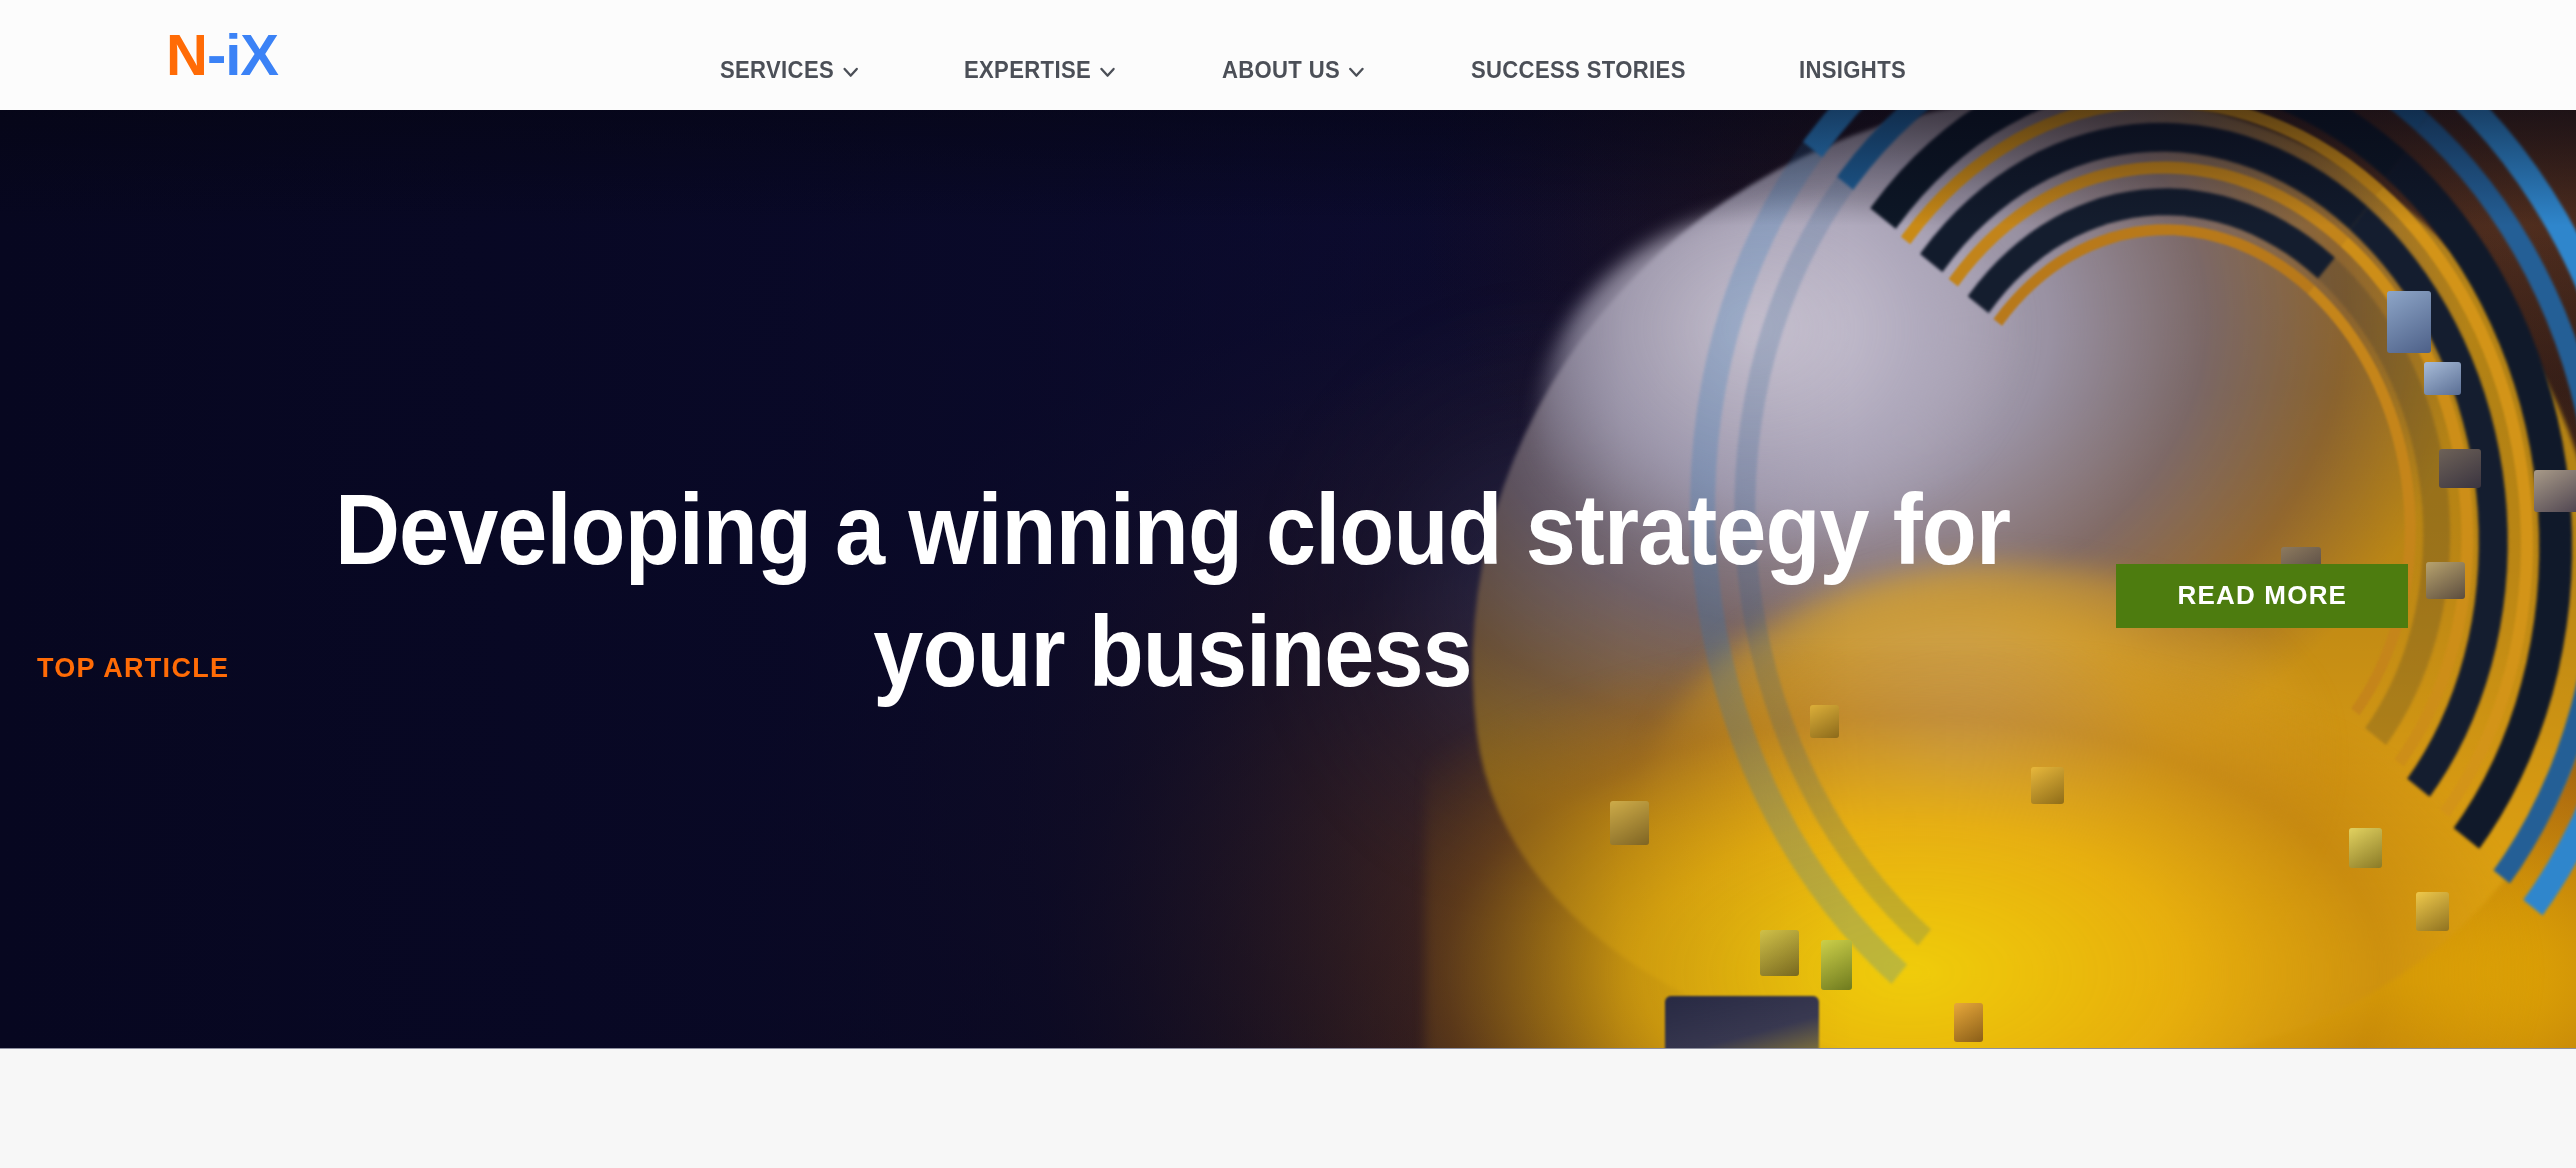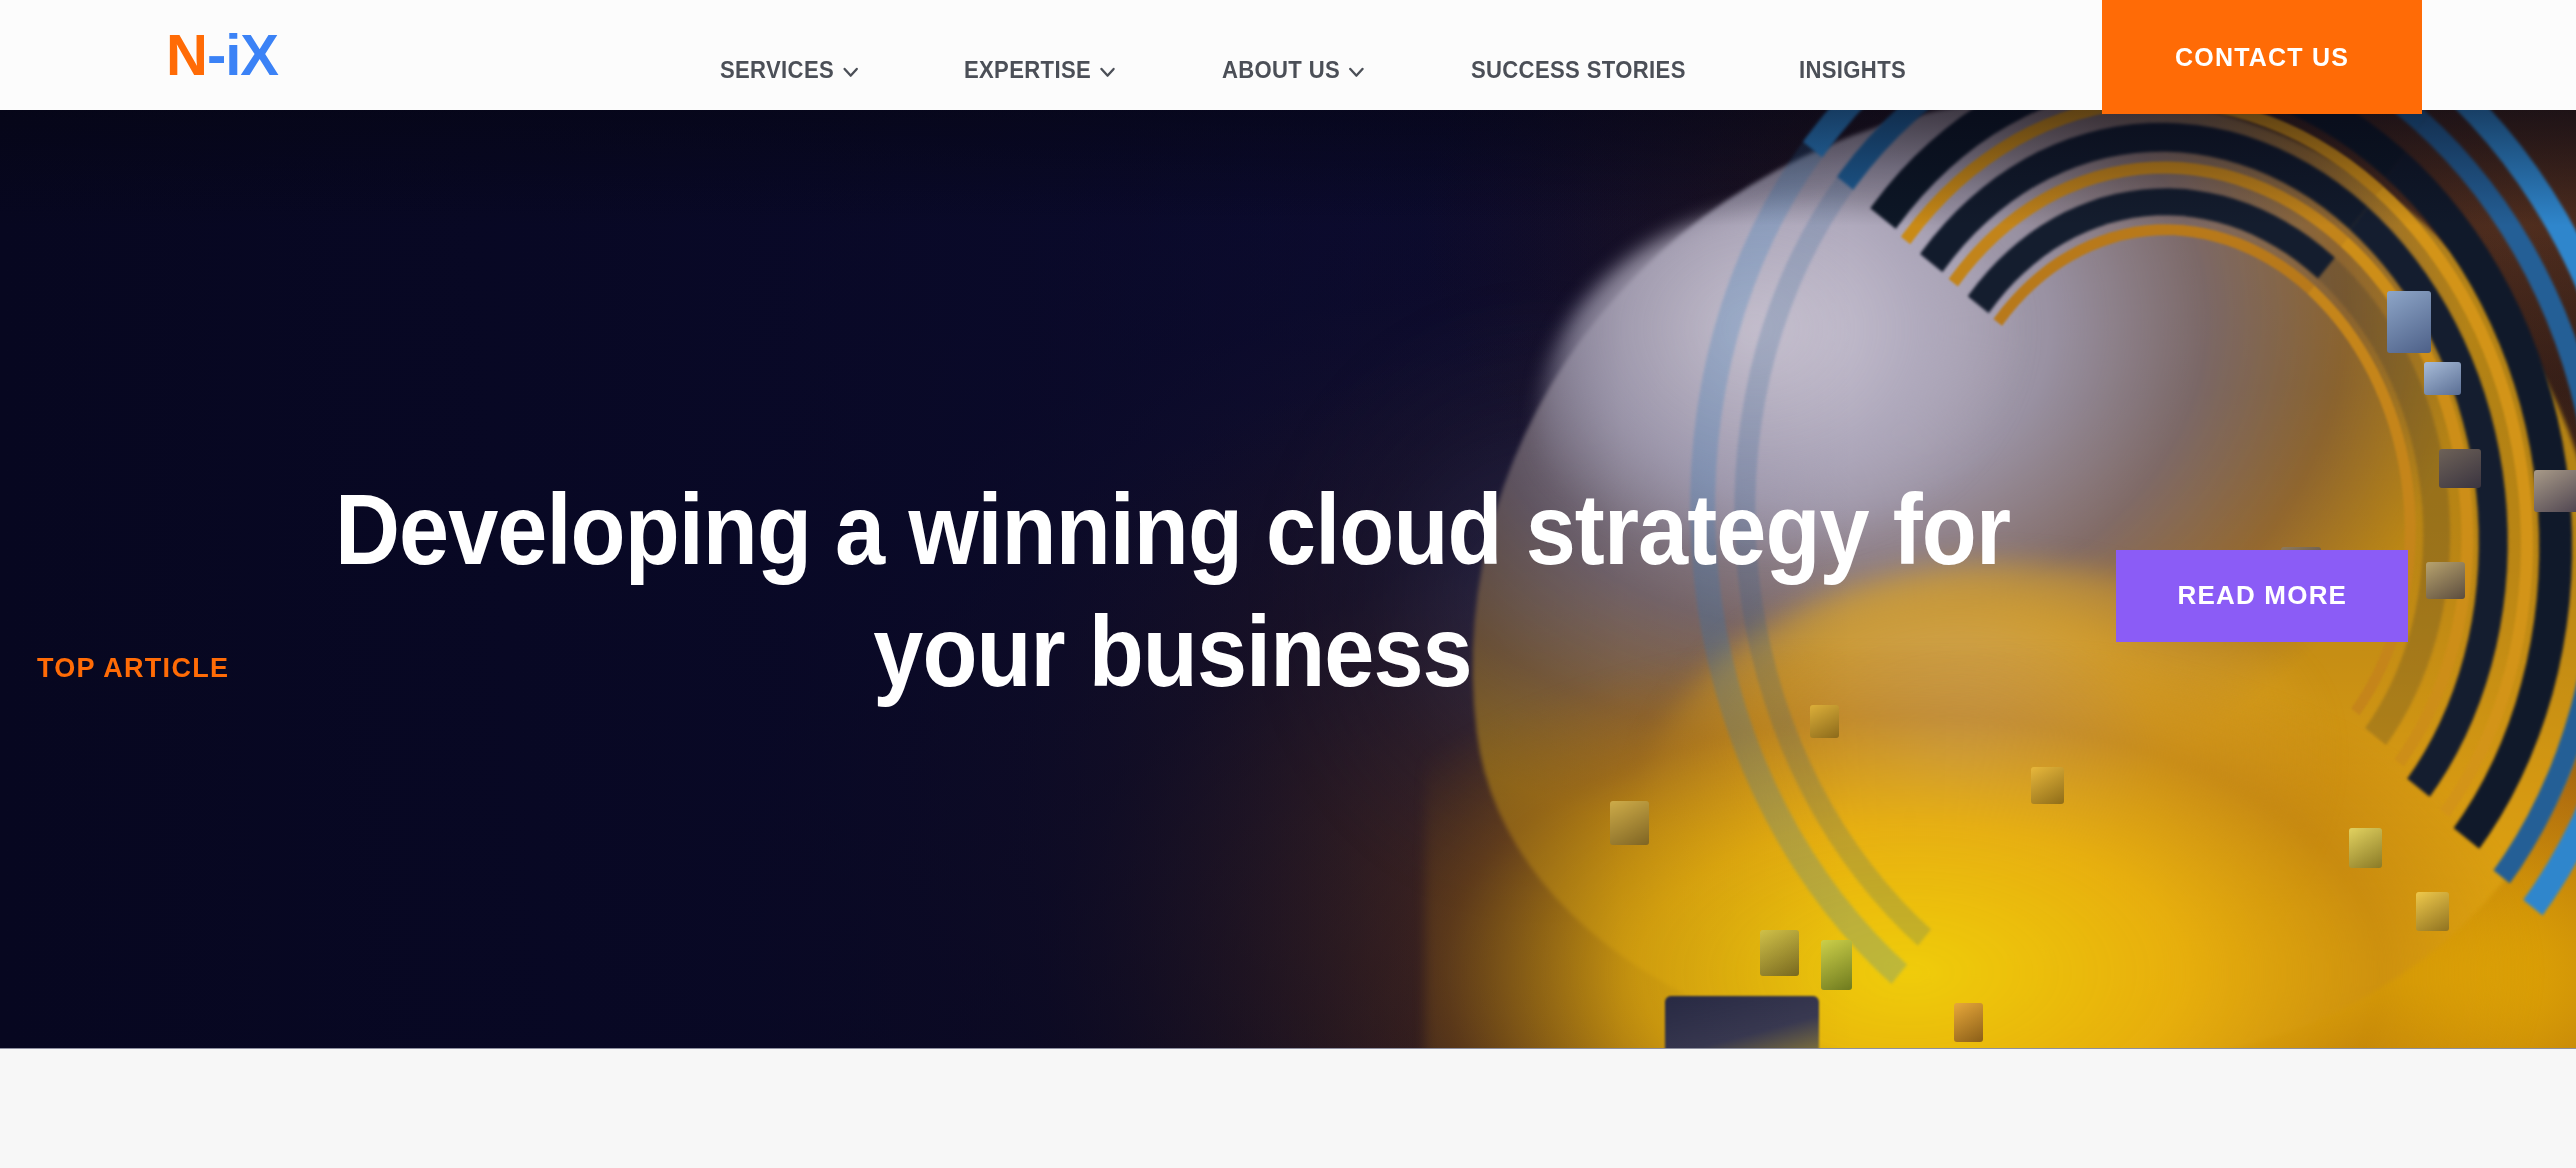--- a/index.html
+++ b/index.html
@@ -174,22 +174,22 @@
     color:#ffffff;
     font-size:100px;
     font-weight:700;
     line-height:1.22;
     letter-spacing:-1px;
     font-family:"Liberation Sans", sans-serif;
     transform:scaleX(0.9);
   }
   .read-more{
     margin-top:32px;
-    width:292px; height:92px;
-    background:#8b5cf6;
+    width:292px; height:64px;
+    background:#4d7c0f;
     color:#ffffff;
     display:flex; align-items:center; justify-content:center;
     font-size:26px; font-weight:700; letter-spacing:1.2px;
     cursor:pointer;
   }
 
   
   .below{
     position:absolute; top:1048px; left:0;
     width:2576px; height:120px;
@@ -239,23 +239,20 @@
     <div class="nav-item">
       <span>SUCCESS STORIES</span>
     </div>
 
     <div class="nav-item">
       <span>INSIGHTS</span>
     </div>
 
   </nav>
 
-  <div class="contact-btn">
-    <span>CONTACT US</span>
-  </div>
 
 </div>
 
 <div class="hero">
 
   <div class="hero-bg-base"></div>
   <div class="hero-bg-warm"></div>
   <div class="cool-glow"></div>
   <div class="cloud-body"></div>
   <div class="cloud-lobe-a"></div>

